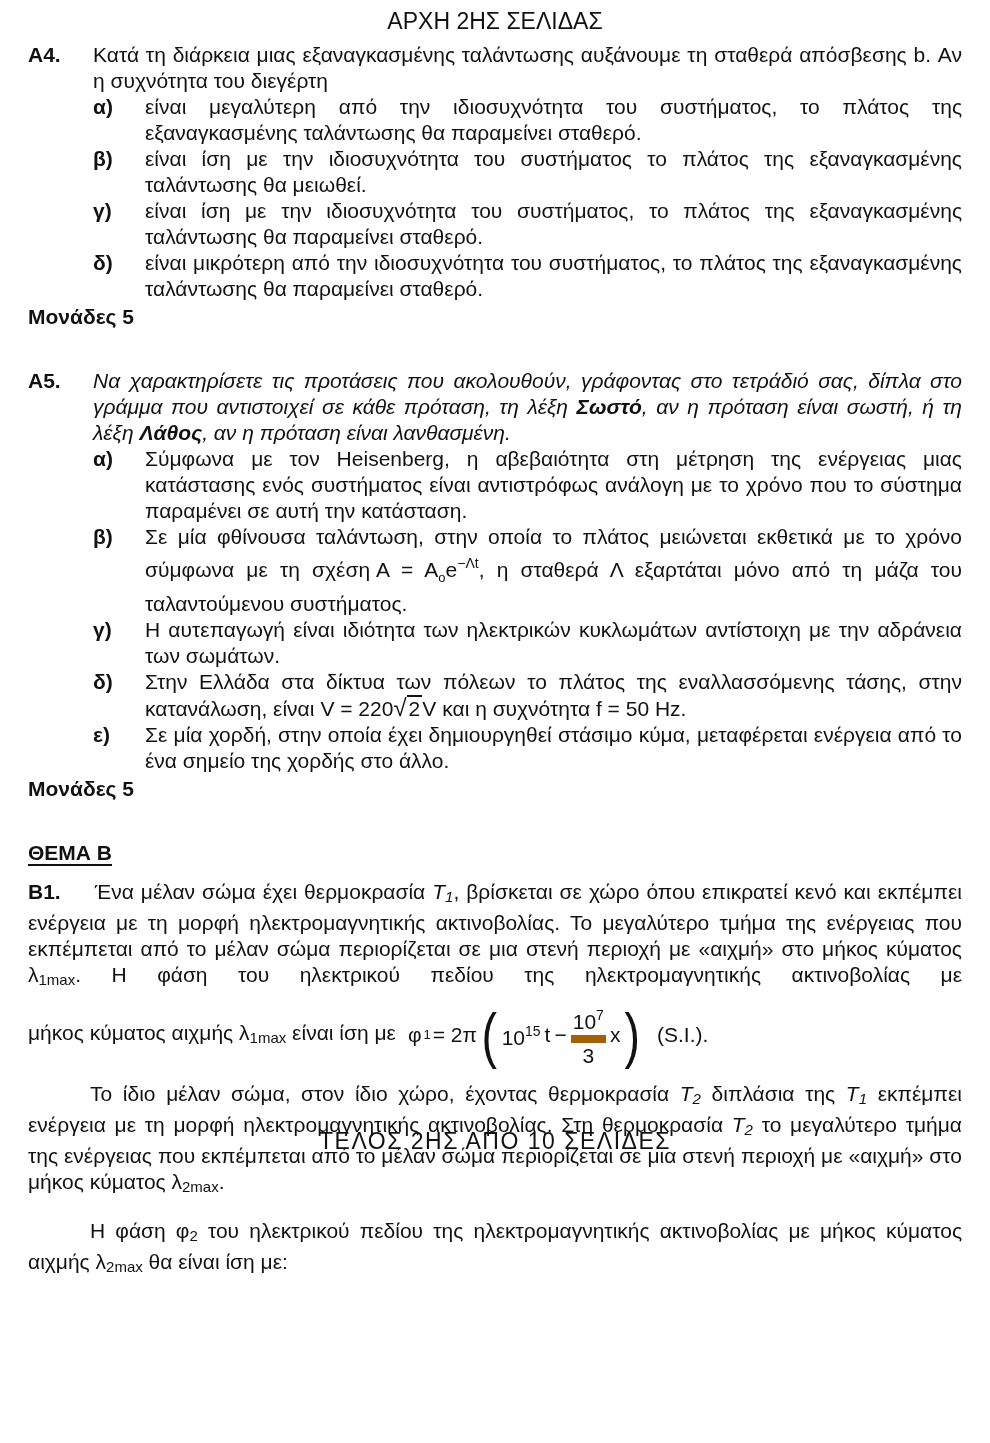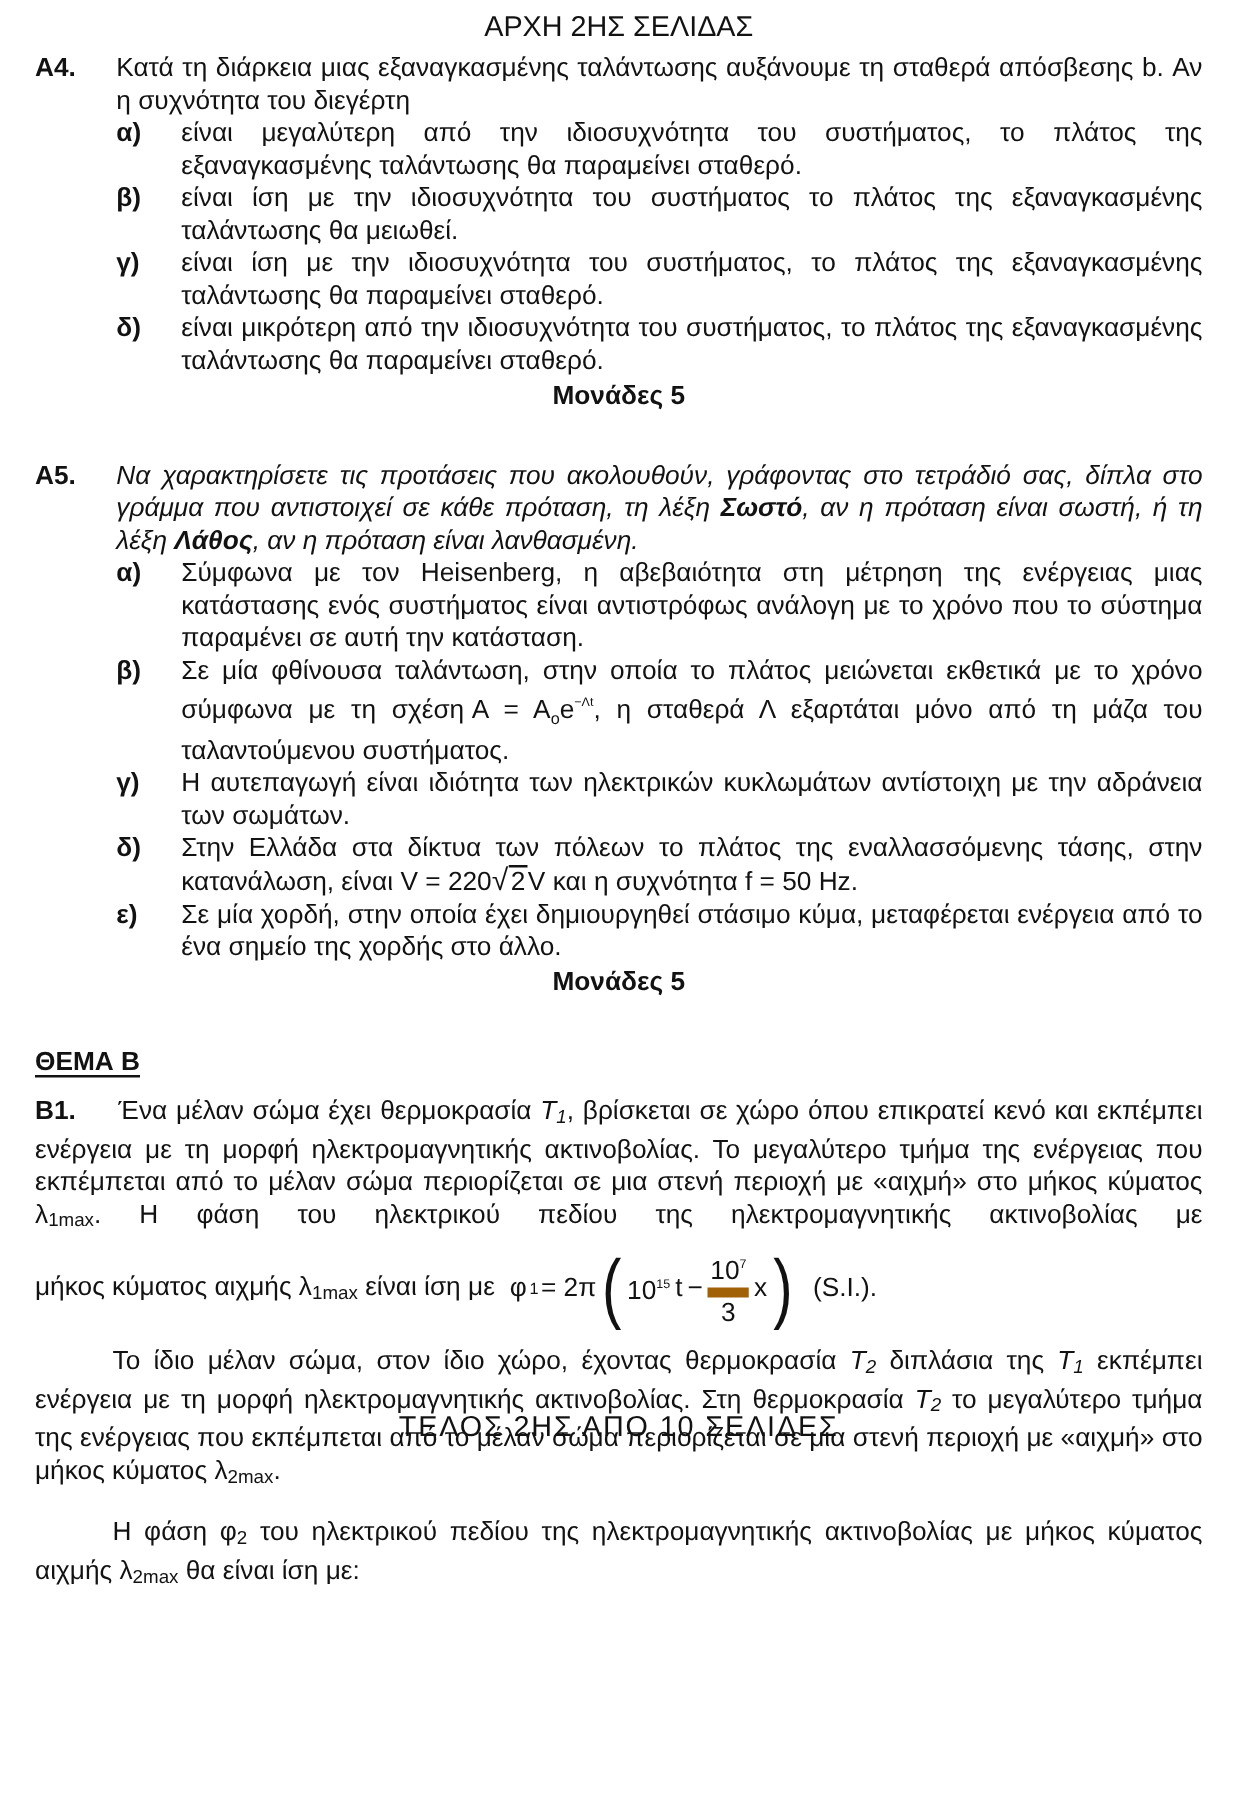--- a/index.html
+++ b/index.html
@@ -20,21 +20,21 @@
   .q-row { display: flex; }
   .q-num { width: 65px; flex-shrink: 0; font-weight: bold; }
   .q-body { flex: 1; }
   .just { text-align: justify; }
   .just-all { text-align: justify; text-align-last: justify; }
 
   .opt-row { display: flex; }
   .opt-label { width: 52px; flex-shrink: 0; font-weight: bold; }
   .opt-text { flex: 1; }
 
-  .points { text-align: center; font-weight: bold; margin-top: 2px; }
+  .points { text-align: left; font-weight: bold; margin-top: 2px; }
 
   .sec-a4 { margin-bottom: 38px; }
   .sec-a5 { margin-bottom: 38px; }
   .italic { font-style: italic; }
   b.bi { font-weight: bold; }
 
   .theme-head {
     font-weight: bold; text-decoration: underline;
     text-underline-offset: 4px; text-decoration-thickness: 2px;
     margin-bottom: 13px;
@@ -42,21 +42,21 @@
 
   .b1num { font-weight: bold; margin-right: 34px; }
   .p-indent { text-indent: 62px; }
   .p2 { margin-top: 13px; }
   .p3 { margin-top: 18px; }
 
   
   .math { white-space: nowrap; }
   .ml6 { margin-left: 6px; }
   .mr6 { margin-right: 6px; }
-  .sup { font-size: 10px; vertical-align: 9px; }
+  .sup { font-size: 14px; vertical-align: 9px; }
   .sub { font-size: 13px; vertical-align: -5px; }
   .ssub { font-size: 15px; vertical-align: -3px; }
   .iT { font-style: italic; }
 
   .sqrt-rad { font-size: 24px; }
   .sqrt-body { border-top: 2px solid #121212; padding: 0 2px; }
 
   .formula-line { margin: 8px 0 6px 0; white-space: nowrap; }
   .formula {
     display: inline-flex; align-items: center;

